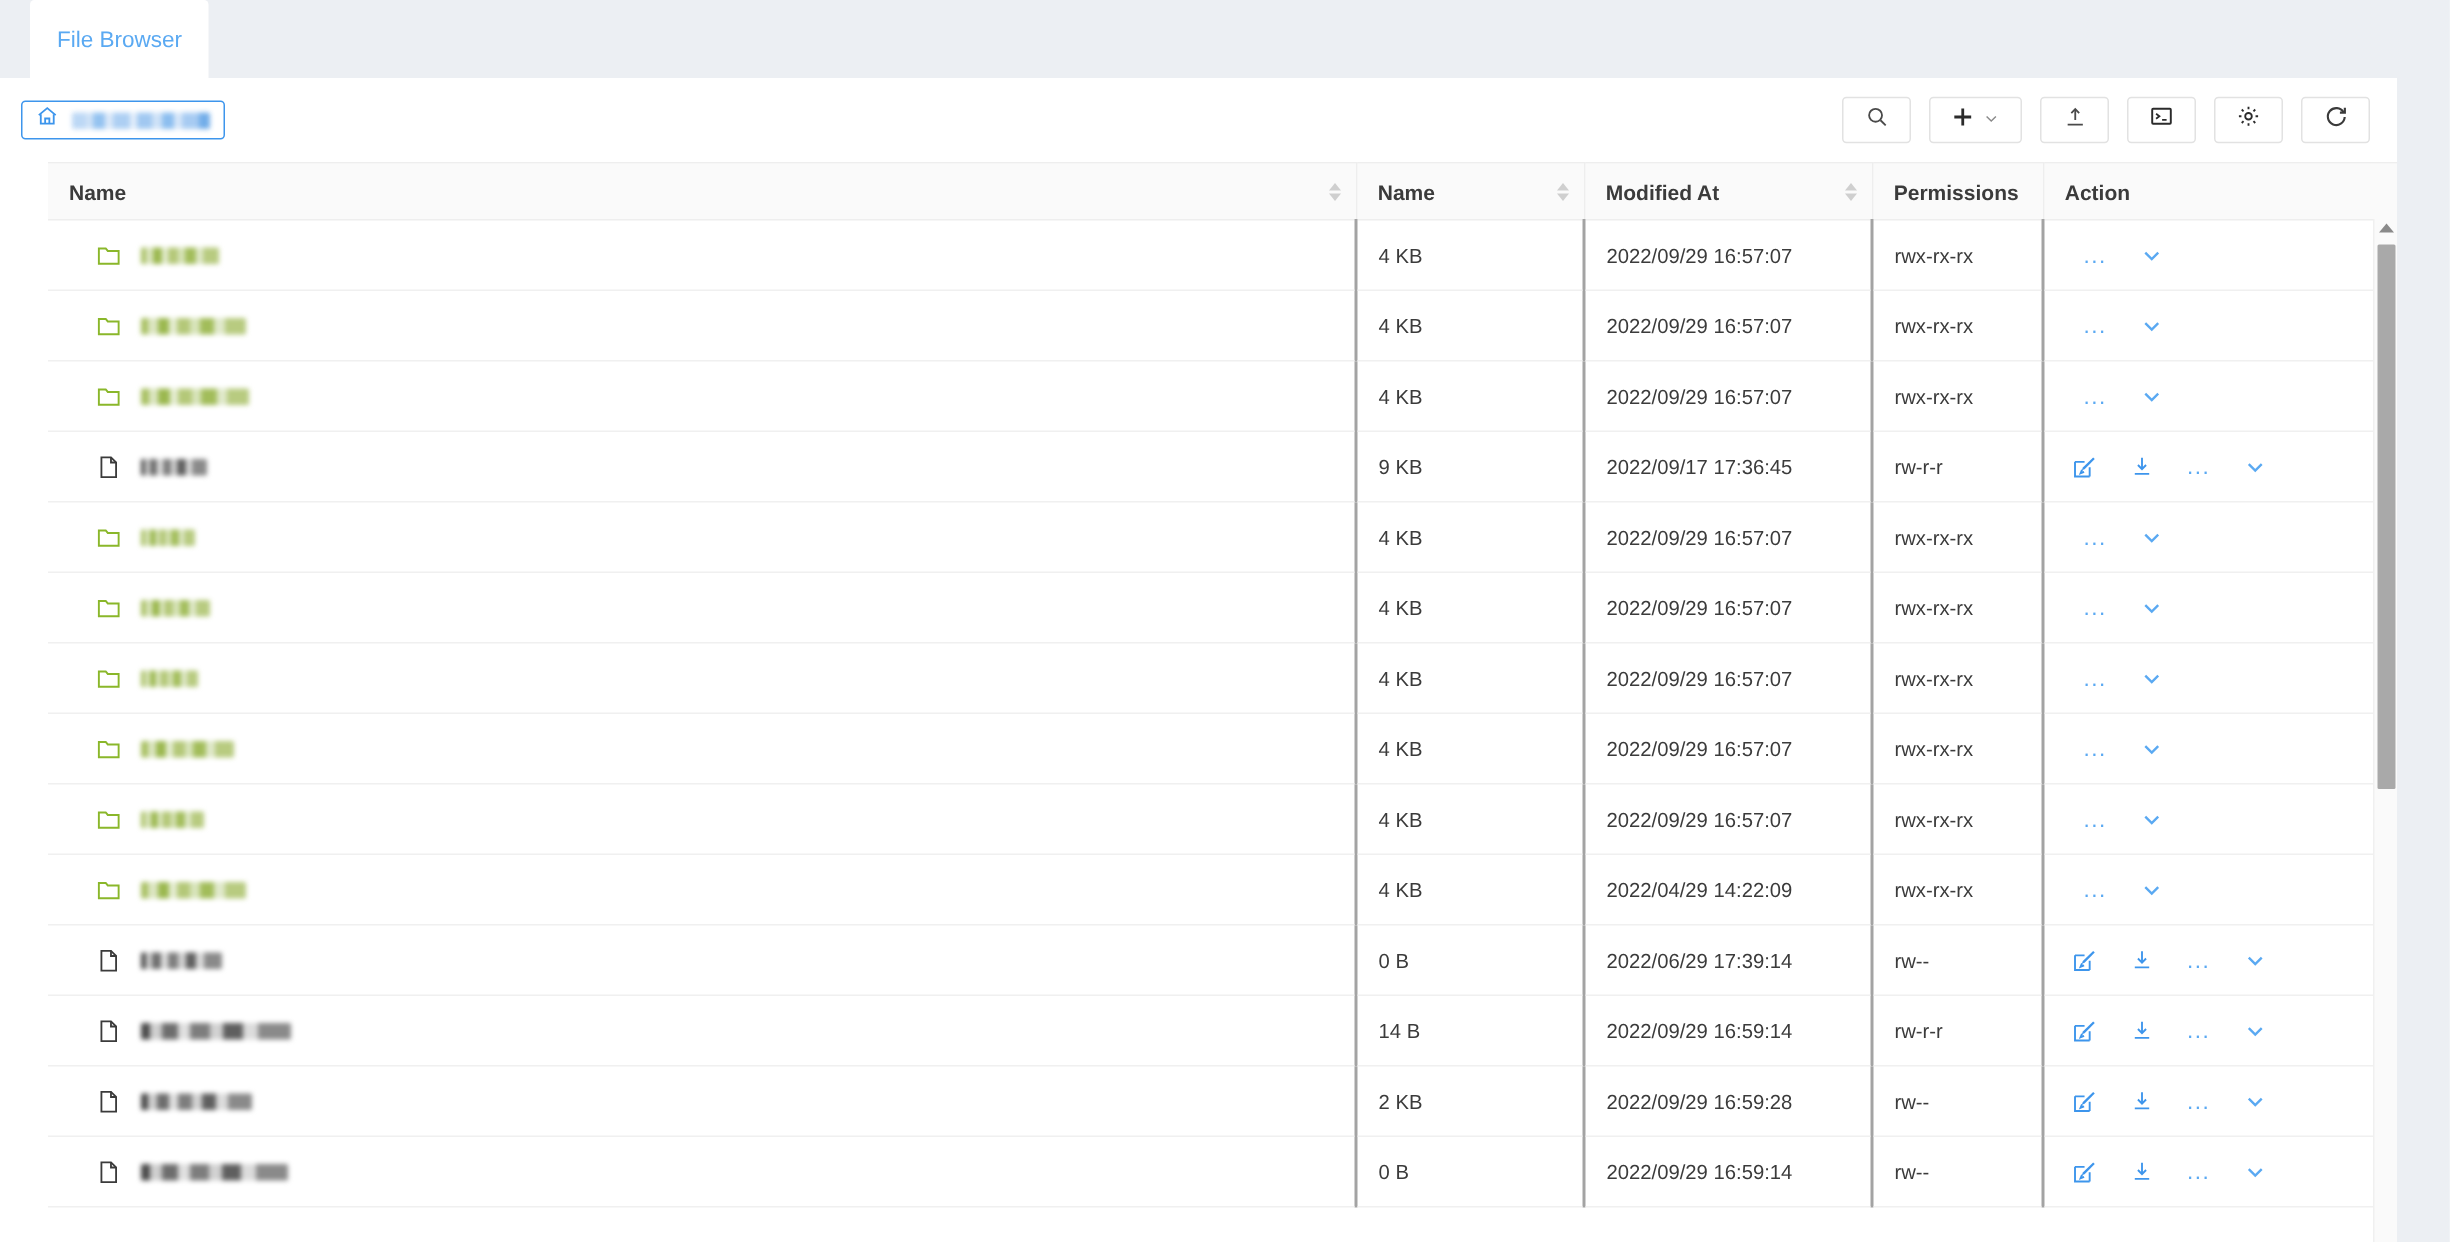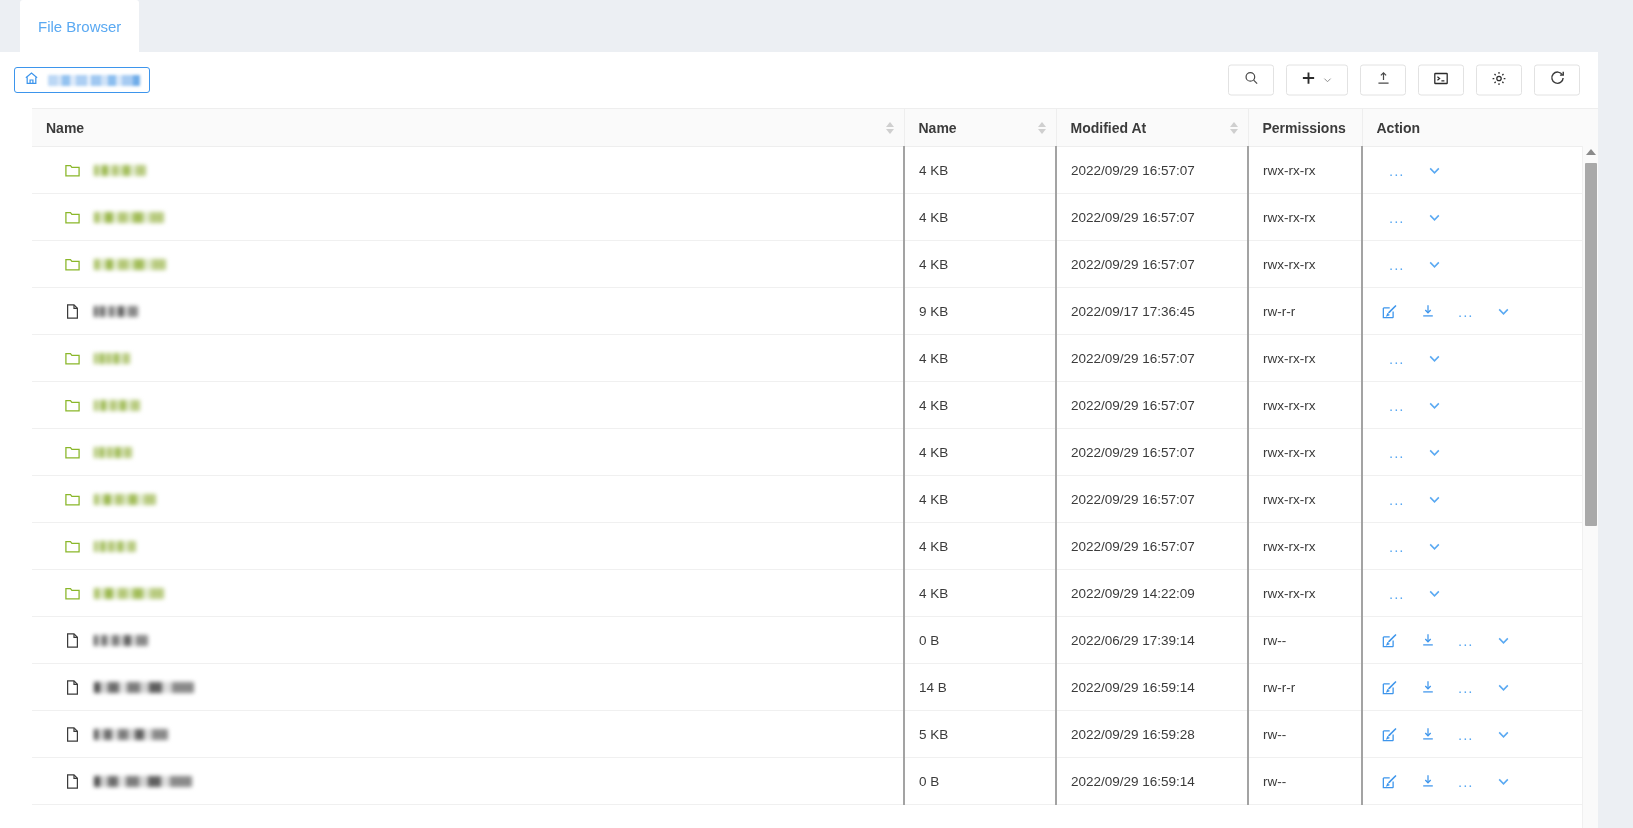--- a/index.html
+++ b/index.html
@@ -553,21 +553,21 @@
           <tr>
             <td class="dv">
               <div class="namecell">
                 <span style="line-height: 0;"><svg width="17" height="17" viewBox="0 0 16 16" fill="none" stroke="#8ab72a" stroke-width="1.2">
                     <path d="M1.8 13V3.4h4.3l1.3 1.6h6.8V13z"></path>
                   </svg></span>
                 <span class="blur-name dir" style="width: 70px;"></span>
               </div>
             </td>
             <td class="dv">4 KB</td>
-            <td class="dv">2022/09/29 14:22:09</td>
+            <td class="dv">2022/04/29 14:22:09</td>
             <td class="dv">rwx-rx-rx</td>
             <td>
               <div class="actions" style="padding-left: 12px;">
                 <span class="dots">...</span>
                 <span class="act"><svg width="15" height="15" viewBox="0 0 16 16" fill="none" stroke="#5aa9f2" stroke-width="1.7">
                     <path d="M3.4 5.8 8 10.4 12.6 5.8"></path>
                   </svg></span>
               </div>
             </td>
           </tr>
@@ -640,21 +640,21 @@
           <tr>
             <td class="dv">
               <div class="namecell">
                 <span style="line-height: 0;"><svg width="17" height="17" viewBox="0 0 16 16" fill="none" stroke="#3b3b3b" stroke-width="1.15">
                     <path d="M3.4 1.8h6l3.2 3.2V14.2H3.4z"></path>
                     <path d="M9.4 1.8V5h3.2"></path>
                   </svg></span>
                 <span class="blur-name file" style="width: 74px;"></span>
               </div>
             </td>
-            <td class="dv">5 KB</td>
+            <td class="dv">2 KB</td>
             <td class="dv">2022/09/29 16:59:28</td>
             <td class="dv">rw--</td>
             <td>
               <div class="actions">
                 <span class="act"><svg width="17" height="17" viewBox="0 0 16 16" fill="none" stroke="#3d95ec" stroke-width="1.2">
                     <path d="M2.2 4.6v9.2h9.2"></path>
                     <path d="M2.2 4.6h6M11.4 8v5.8"></path>
                     <path d="M13.6 1.9 14.6 2.9 8.2 9.3l-1.7.6.6-1.7z" fill="#3d95ec" stroke="none"></path>
                     <path d="M6.6 9.6 5.7 11.8l2.2-.9"></path>
                   </svg></span>

